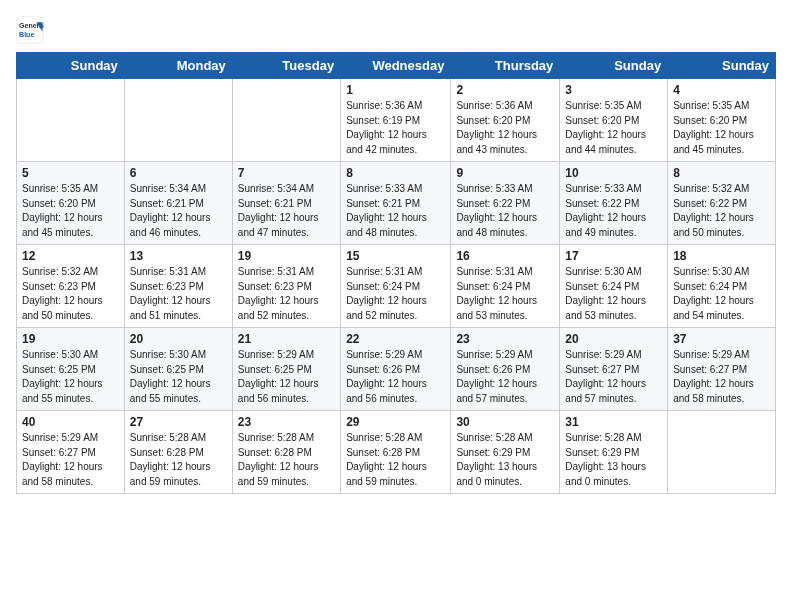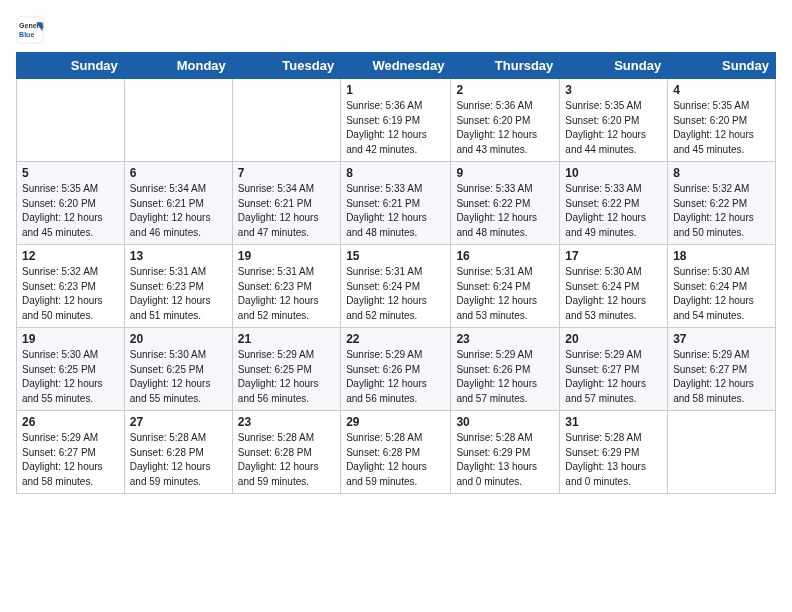--- a/index.html
+++ b/index.html
@@ -296,21 +296,21 @@
           <td>
             <span class="day-number">37</span>
             <div class="day-info" style="white-space: pre-line;">Sunrise: 5:29 AM
 Sunset: 6:27 PM
 Daylight: 12 hours
 and 58 minutes.</div>
           </td>
         </tr>
         <tr>
           <td>
-            <span class="day-number">26</span>
+            <span class="day-number">40</span>
             <div class="day-info" style="white-space: pre-line;">Sunrise: 5:29 AM
 Sunset: 6:27 PM
 Daylight: 12 hours
 and 58 minutes.</div>
           </td>
           <td>
             <span class="day-number">27</span>
             <div class="day-info" style="white-space: pre-line;">Sunrise: 5:28 AM
 Sunset: 6:28 PM
 Daylight: 12 hours

